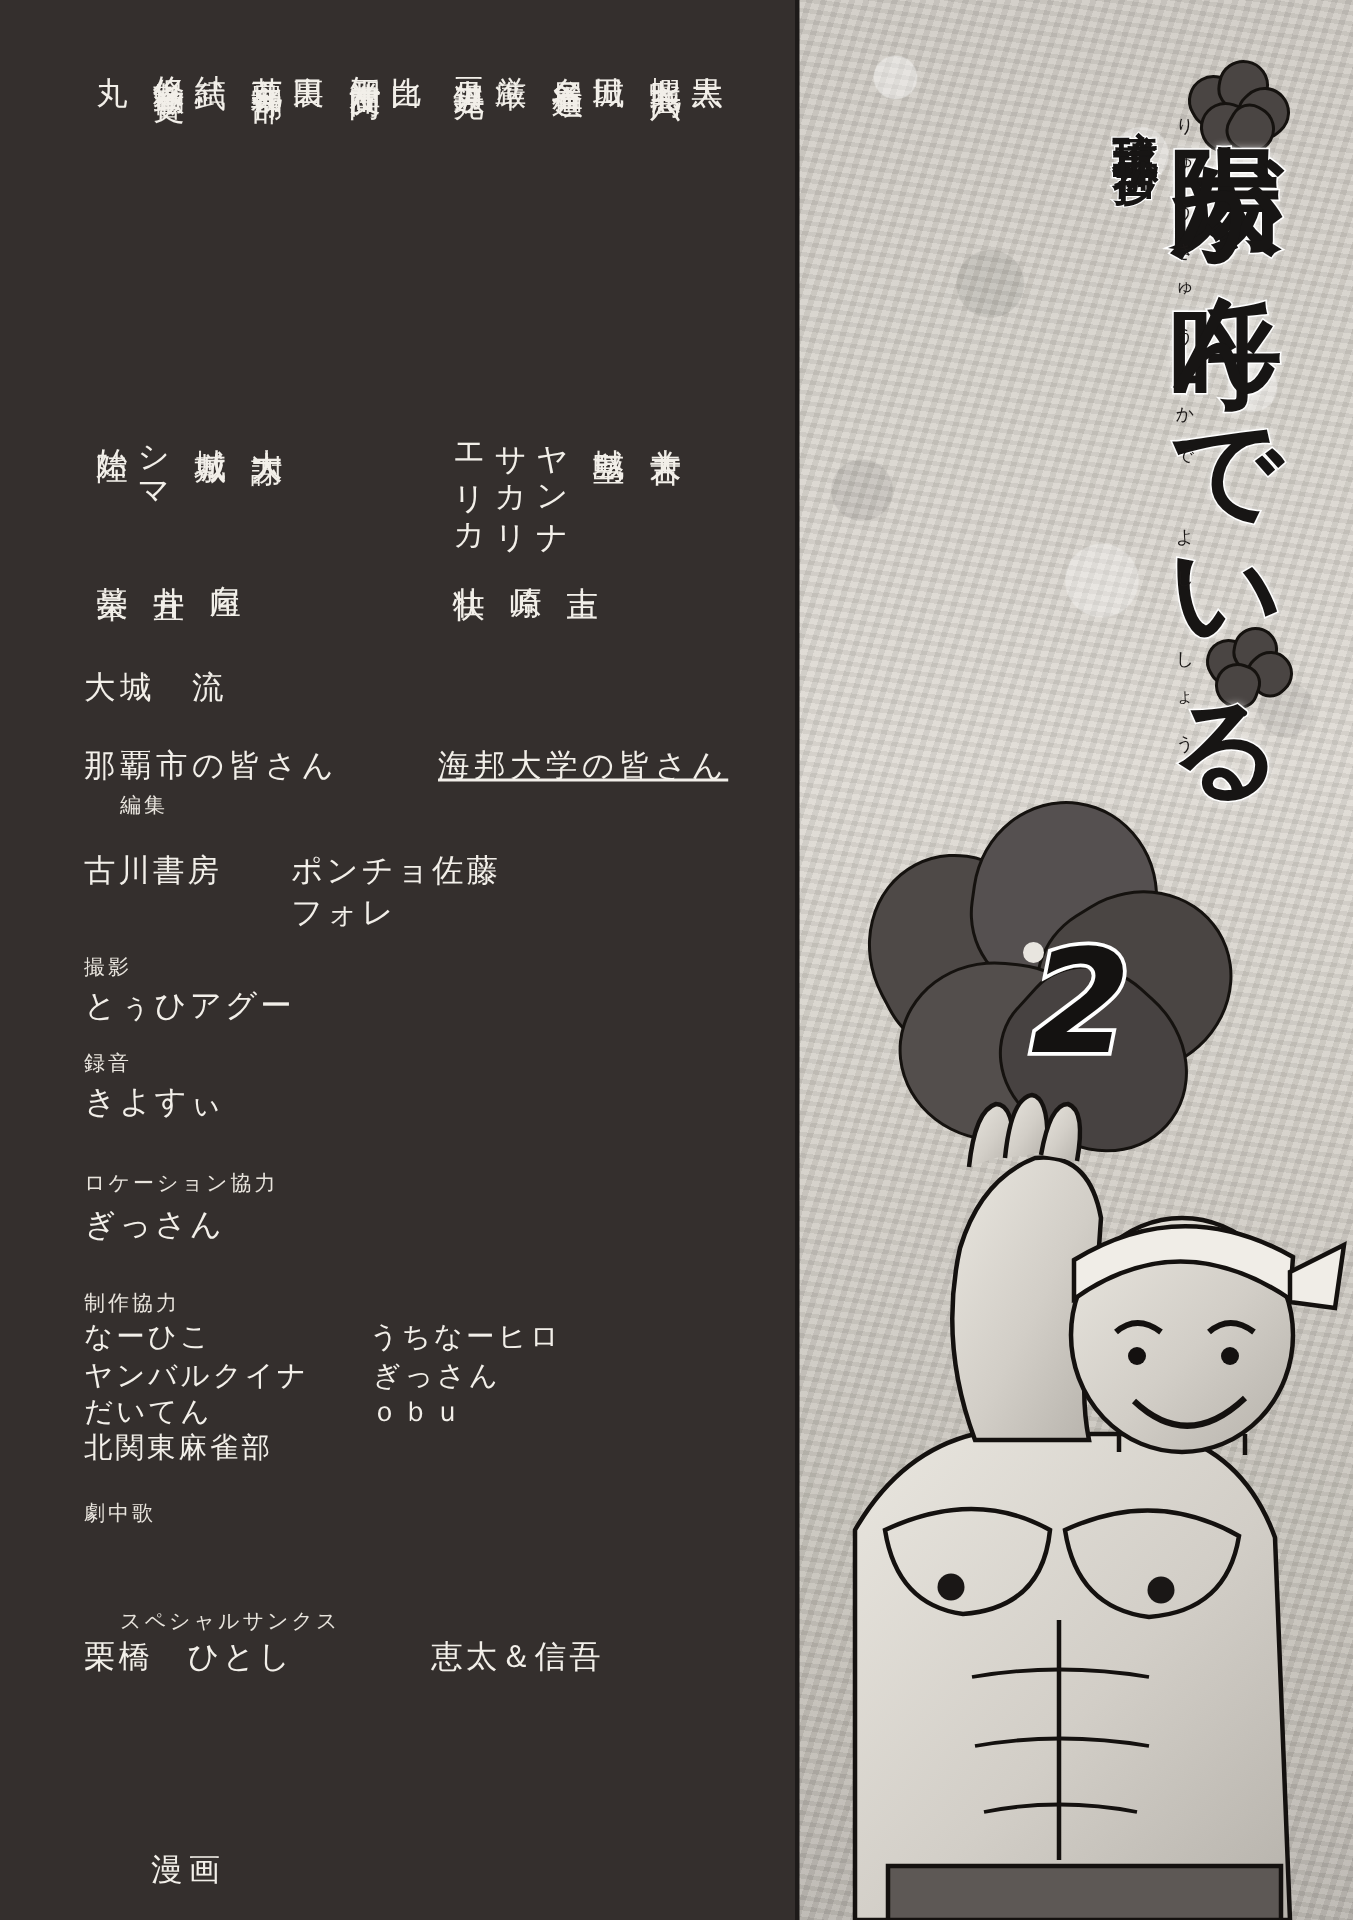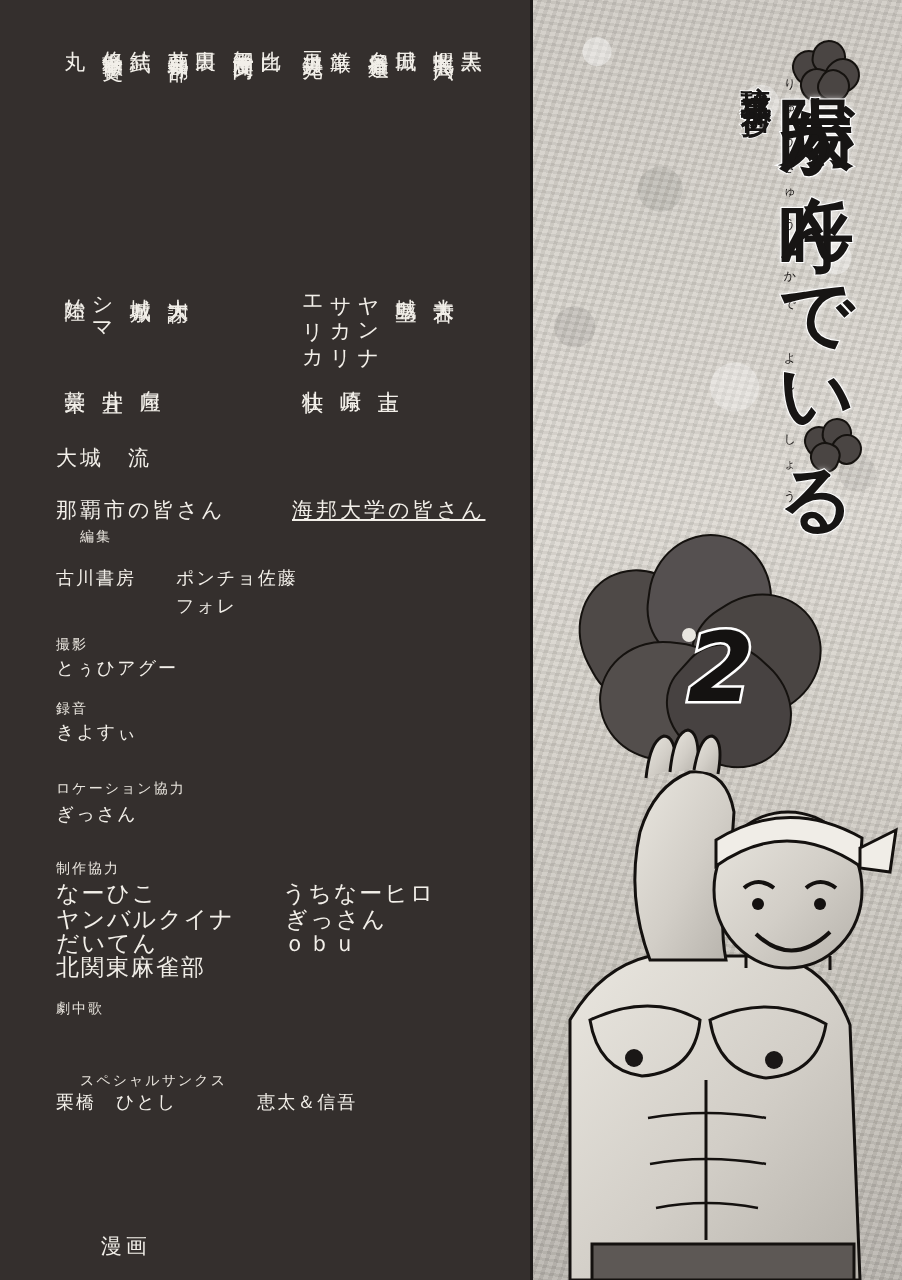--- a/index.html
+++ b/index.html
@@ -53,25 +53,25 @@
   }
 
   .sec-label {
     position: absolute;
     font-size: 14px;
     letter-spacing: 2px;
     color: #e8e4dd;
   }
   .sec-body {
     position: absolute;
-    font-size: 18px;
+    font-size: 21px;
     letter-spacing: 2px;
     white-space: pre;
   }
-  .sec-body.sm { font-size: 23px; }
+  .sec-body.sm { font-size: 19px; }
 
   
   #art {
     position: absolute;
     left: 530px; top: 0;
     width: 372px;
     height: 1280px;
     overflow: hidden;
     background:
       repeating-linear-gradient(  8deg, rgba(0,0,0,0.05) 0 3px, rgba(255,255,255,0.05) 3px 7px),

